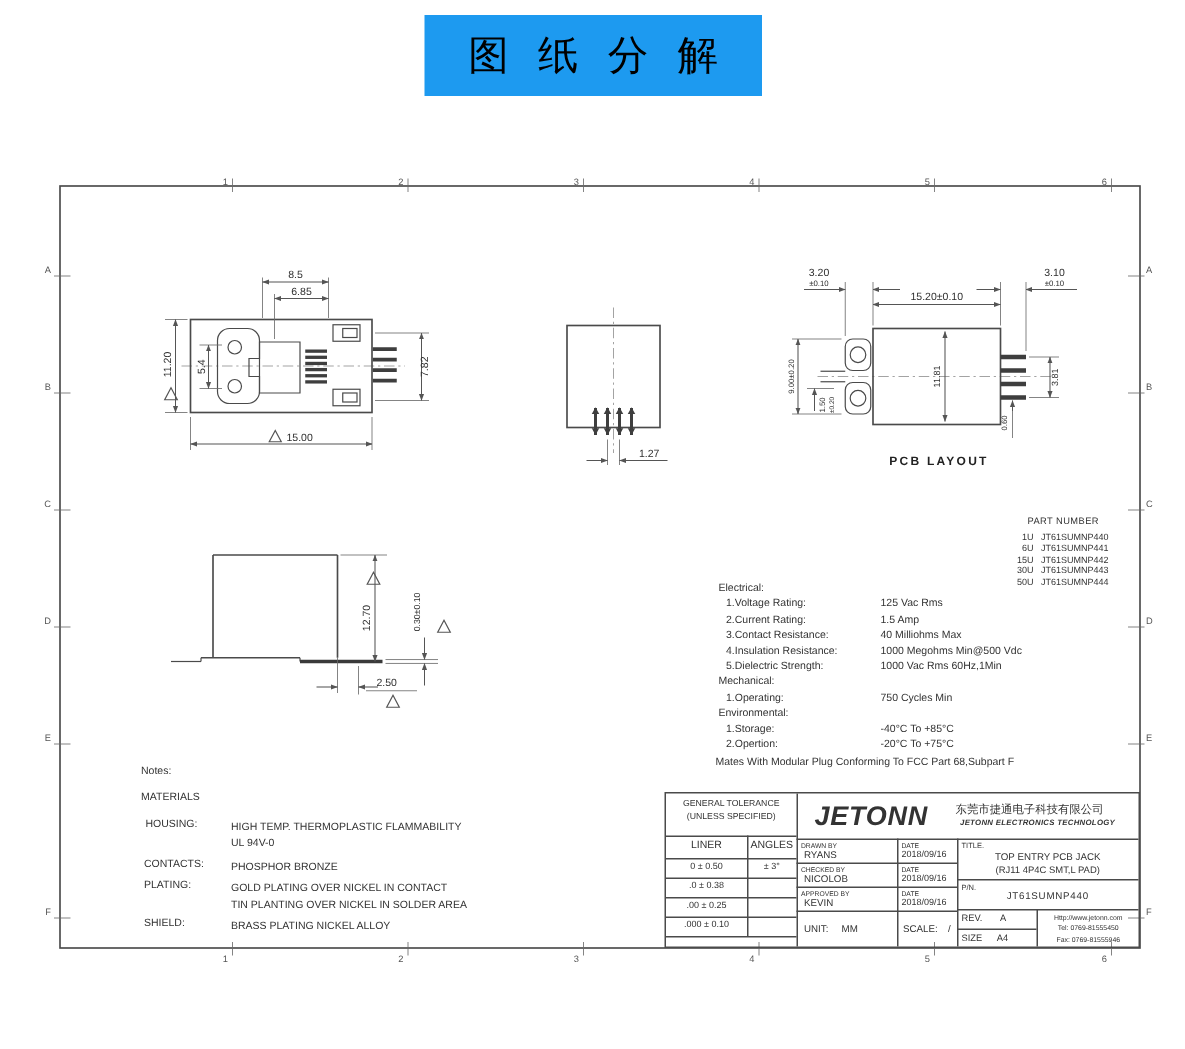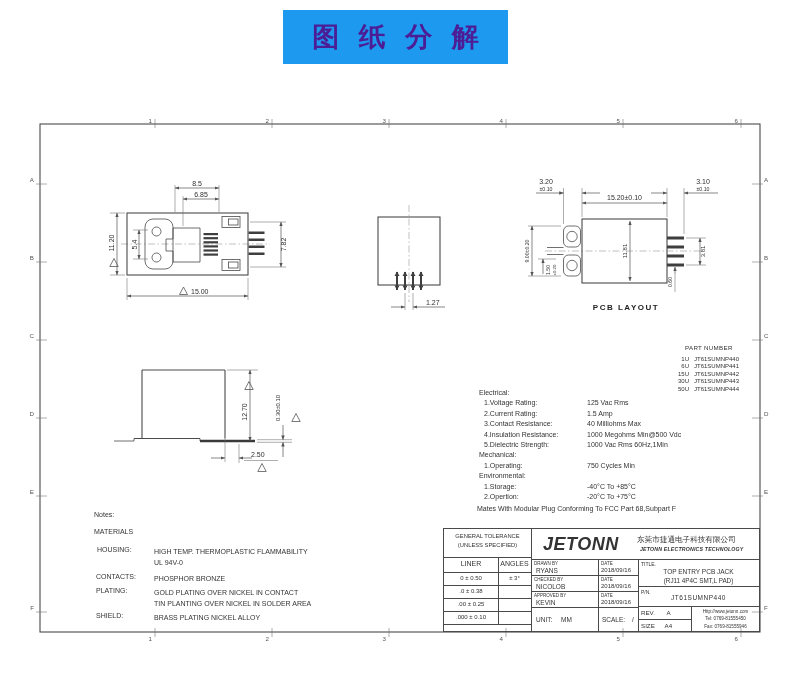--- a/index.html
+++ b/index.html
@@ -1,21 +1,21 @@
 <!DOCTYPE html>
 <html><head>
 <meta charset="utf-8">
 <style>
   html,body{margin:0;padding:0;background:#fff;}
   .stage{position:relative;width:790px;height:699px;background:#fff;overflow:hidden;
          font-family:"Liberation Sans",sans-serif;color:#333;}
   
   .banner{position:absolute;left:283px;top:10px;width:225px;height:54px;background:#1d9af0;
           display:flex;align-items:center;justify-content:center;}
-  .banner span{color:#4c1d95;font-size:27px;font-weight:bold;letter-spacing:6px;text-indent:6px;}
+  .banner span{color:#000000;font-size:27px;font-weight:normal;letter-spacing:6px;text-indent:6px;}
   
   svg.linework{position:absolute;left:0;top:0;}
   .ol{stroke:#4a4a4a;stroke-width:1.1;fill:none}
   .ol2{stroke:#4a4a4a;stroke-width:.8;fill:none}
   .thk{stroke:#3a3a3a;stroke-width:2.4;fill:none}
   .dim{stroke:#555;stroke-width:.7;fill:none}
   .ext{stroke:#6a6a6a;stroke-width:.55;fill:none}
   .cl{stroke:#999;stroke-width:.6;fill:none;stroke-dasharray:7 2.5 1.5 2.5}
   .dk{fill:#3e3e3e;stroke:none}
   .tri{stroke:#555;stroke-width:.8;fill:none}

